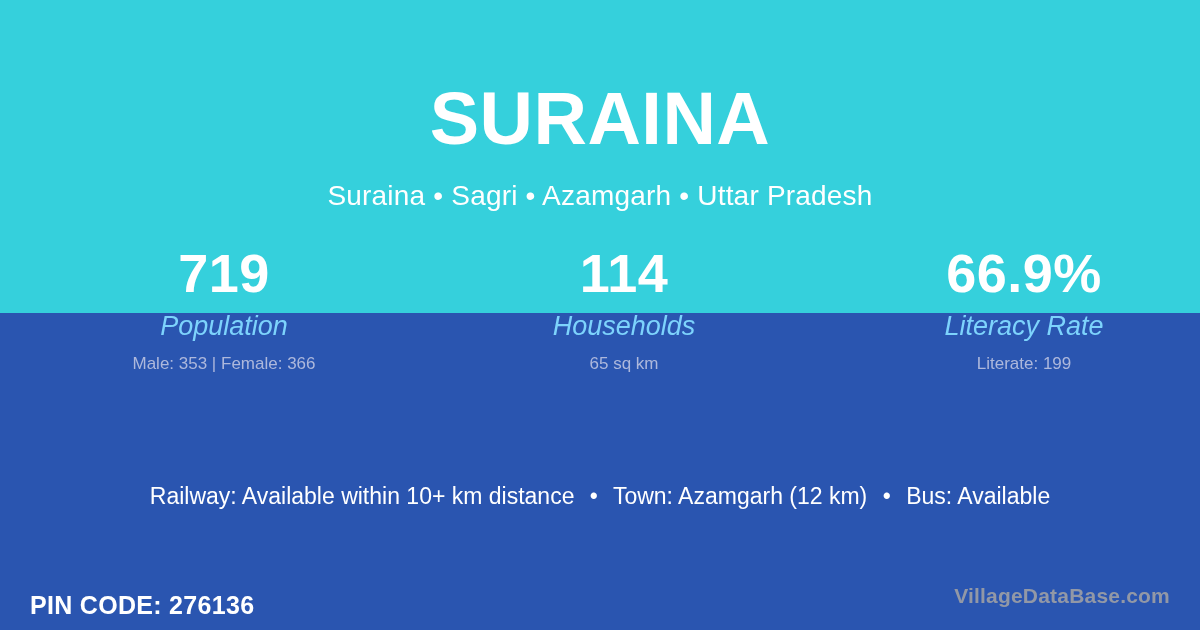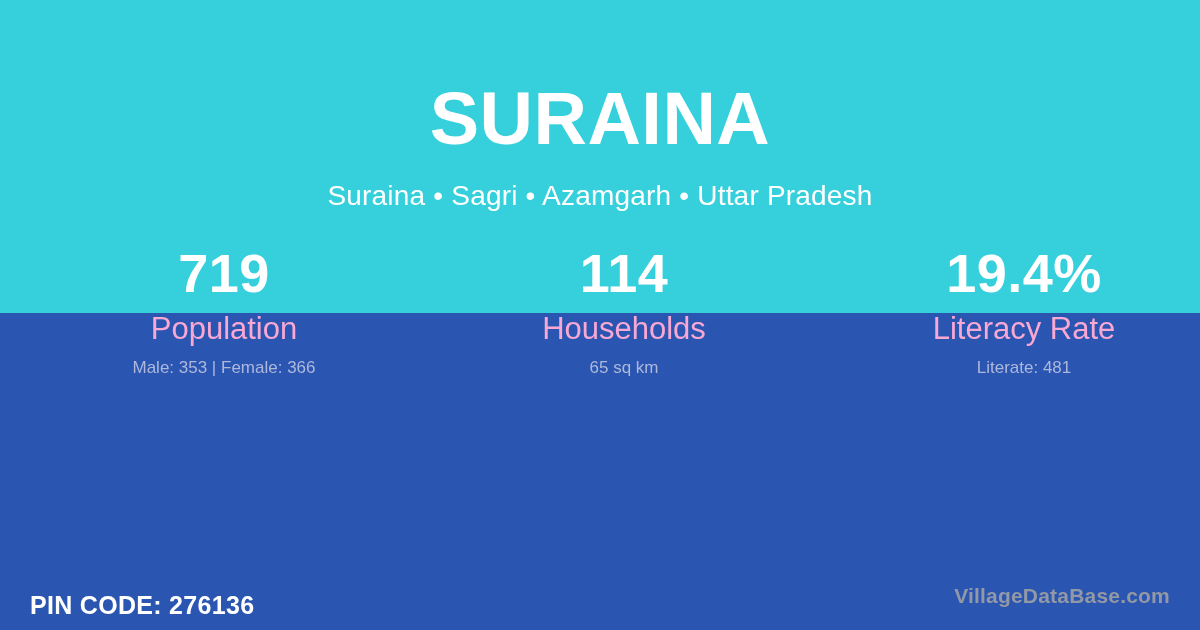--- a/index.html
+++ b/index.html
@@ -83,24 +83,25 @@
     color: #ffffff;
     height: 60px;
     display: flex;
     align-items: center;
     justify-content: center;
     letter-spacing: 0.5px;
   }
 
   .stat-label {
     margin-top: 10px;
-    font-size: 31px;
+    font-size: 27px;
     font-weight: normal;
     line-height: 1.0;
-    color: #f9a8d4;
+    color: #7dd3fc;
+    font-style: italic;
   }
 
   .stat-sub {
     margin-top: 15px;
     font-size: 17px;
     font-weight: normal;
     line-height: 1.0;
     color: #adb8dc;
   }
 
@@ -179,26 +180,33 @@
       <div class="stat-sub">Male: 353 | Female: 366</div>
     </div>
 
     <div class="stat-col">
       <div class="stat-value">114</div>
       <div class="stat-label">Households</div>
       <div class="stat-sub">65 sq km</div>
     </div>
 
     <div class="stat-col">
-      <div class="stat-value">19.4%</div>
+      <div class="stat-value">66.9%</div>
       <div class="stat-label">Literacy Rate</div>
-      <div class="stat-sub">Literate: 481</div>
+      <div class="stat-sub">Literate: 199</div>
     </div>
 
   </div>
 
+  <div class="infra-line">
+    <span class="infra-item">Railway: Available within 10+ km distance</span>
+    <span class="infra-sep">•</span>
+    <span class="infra-item">Town: Azamgarh (12 km)</span>
+    <span class="infra-sep">•</span>
+    <span class="infra-item">Bus: Available</span>
+  </div>
 
   <div class="footer">
     <div class="pin-code">PIN CODE: 276136</div>
     <div class="brand">VillageDataBase.com</div>
   </div>
 
 </div>
 
 </body></html>

